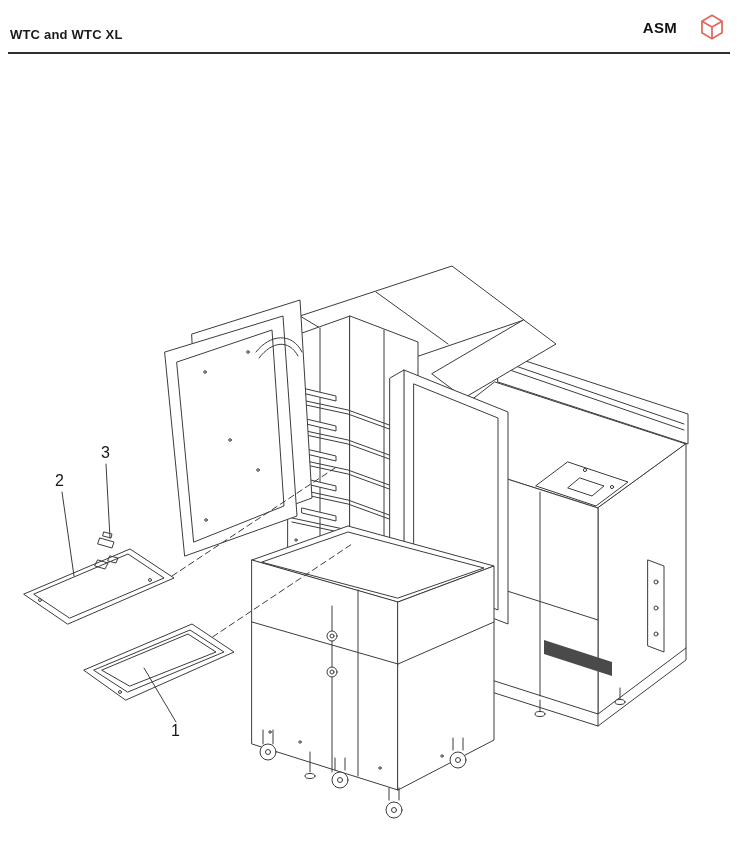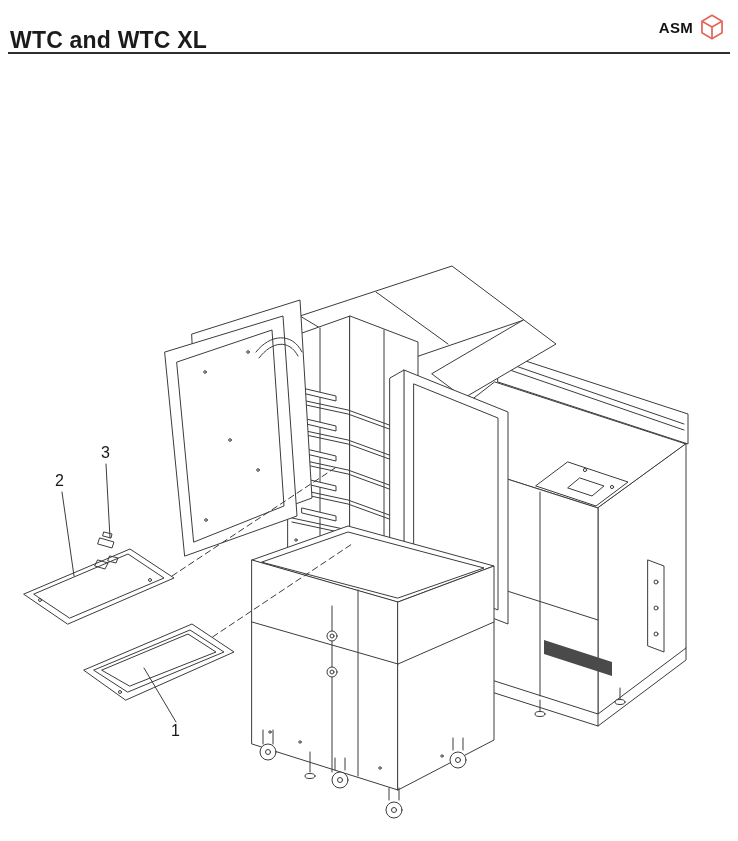--- a/index.html
+++ b/index.html
@@ -12,42 +12,42 @@
     height: 841px;
     position: relative;
     overflow: hidden;
     font-family: "Liberation Sans", sans-serif;
   }
   .page-title {
     position: absolute;
     left: 10px;
     top: 27px;
     margin: 0;
-    font-size: 23px;
+    font-size: 13px;
     font-weight: 700;
     color: #1b1b1b;
     letter-spacing: 0.2px;
     z-index: 3;
   }
   .title-rule {
     position: absolute;
     left: 8px;
     top: 52px;
     width: 722px;
     height: 2px;
     background: #2e2e2e;
     z-index: 3;
   }
   .logo {
     position: absolute;
     right: 12px;
     top: 13px;
     display: flex;
     align-items: center;
-    gap: 5px;
+    gap: 21px;
     z-index: 3;
   }
   .logo-text {
     font-weight: 700;
     font-size: 15px;
     color: #111111;
     letter-spacing: 0.3px;
   }
   svg.diagram {
     position: absolute;

